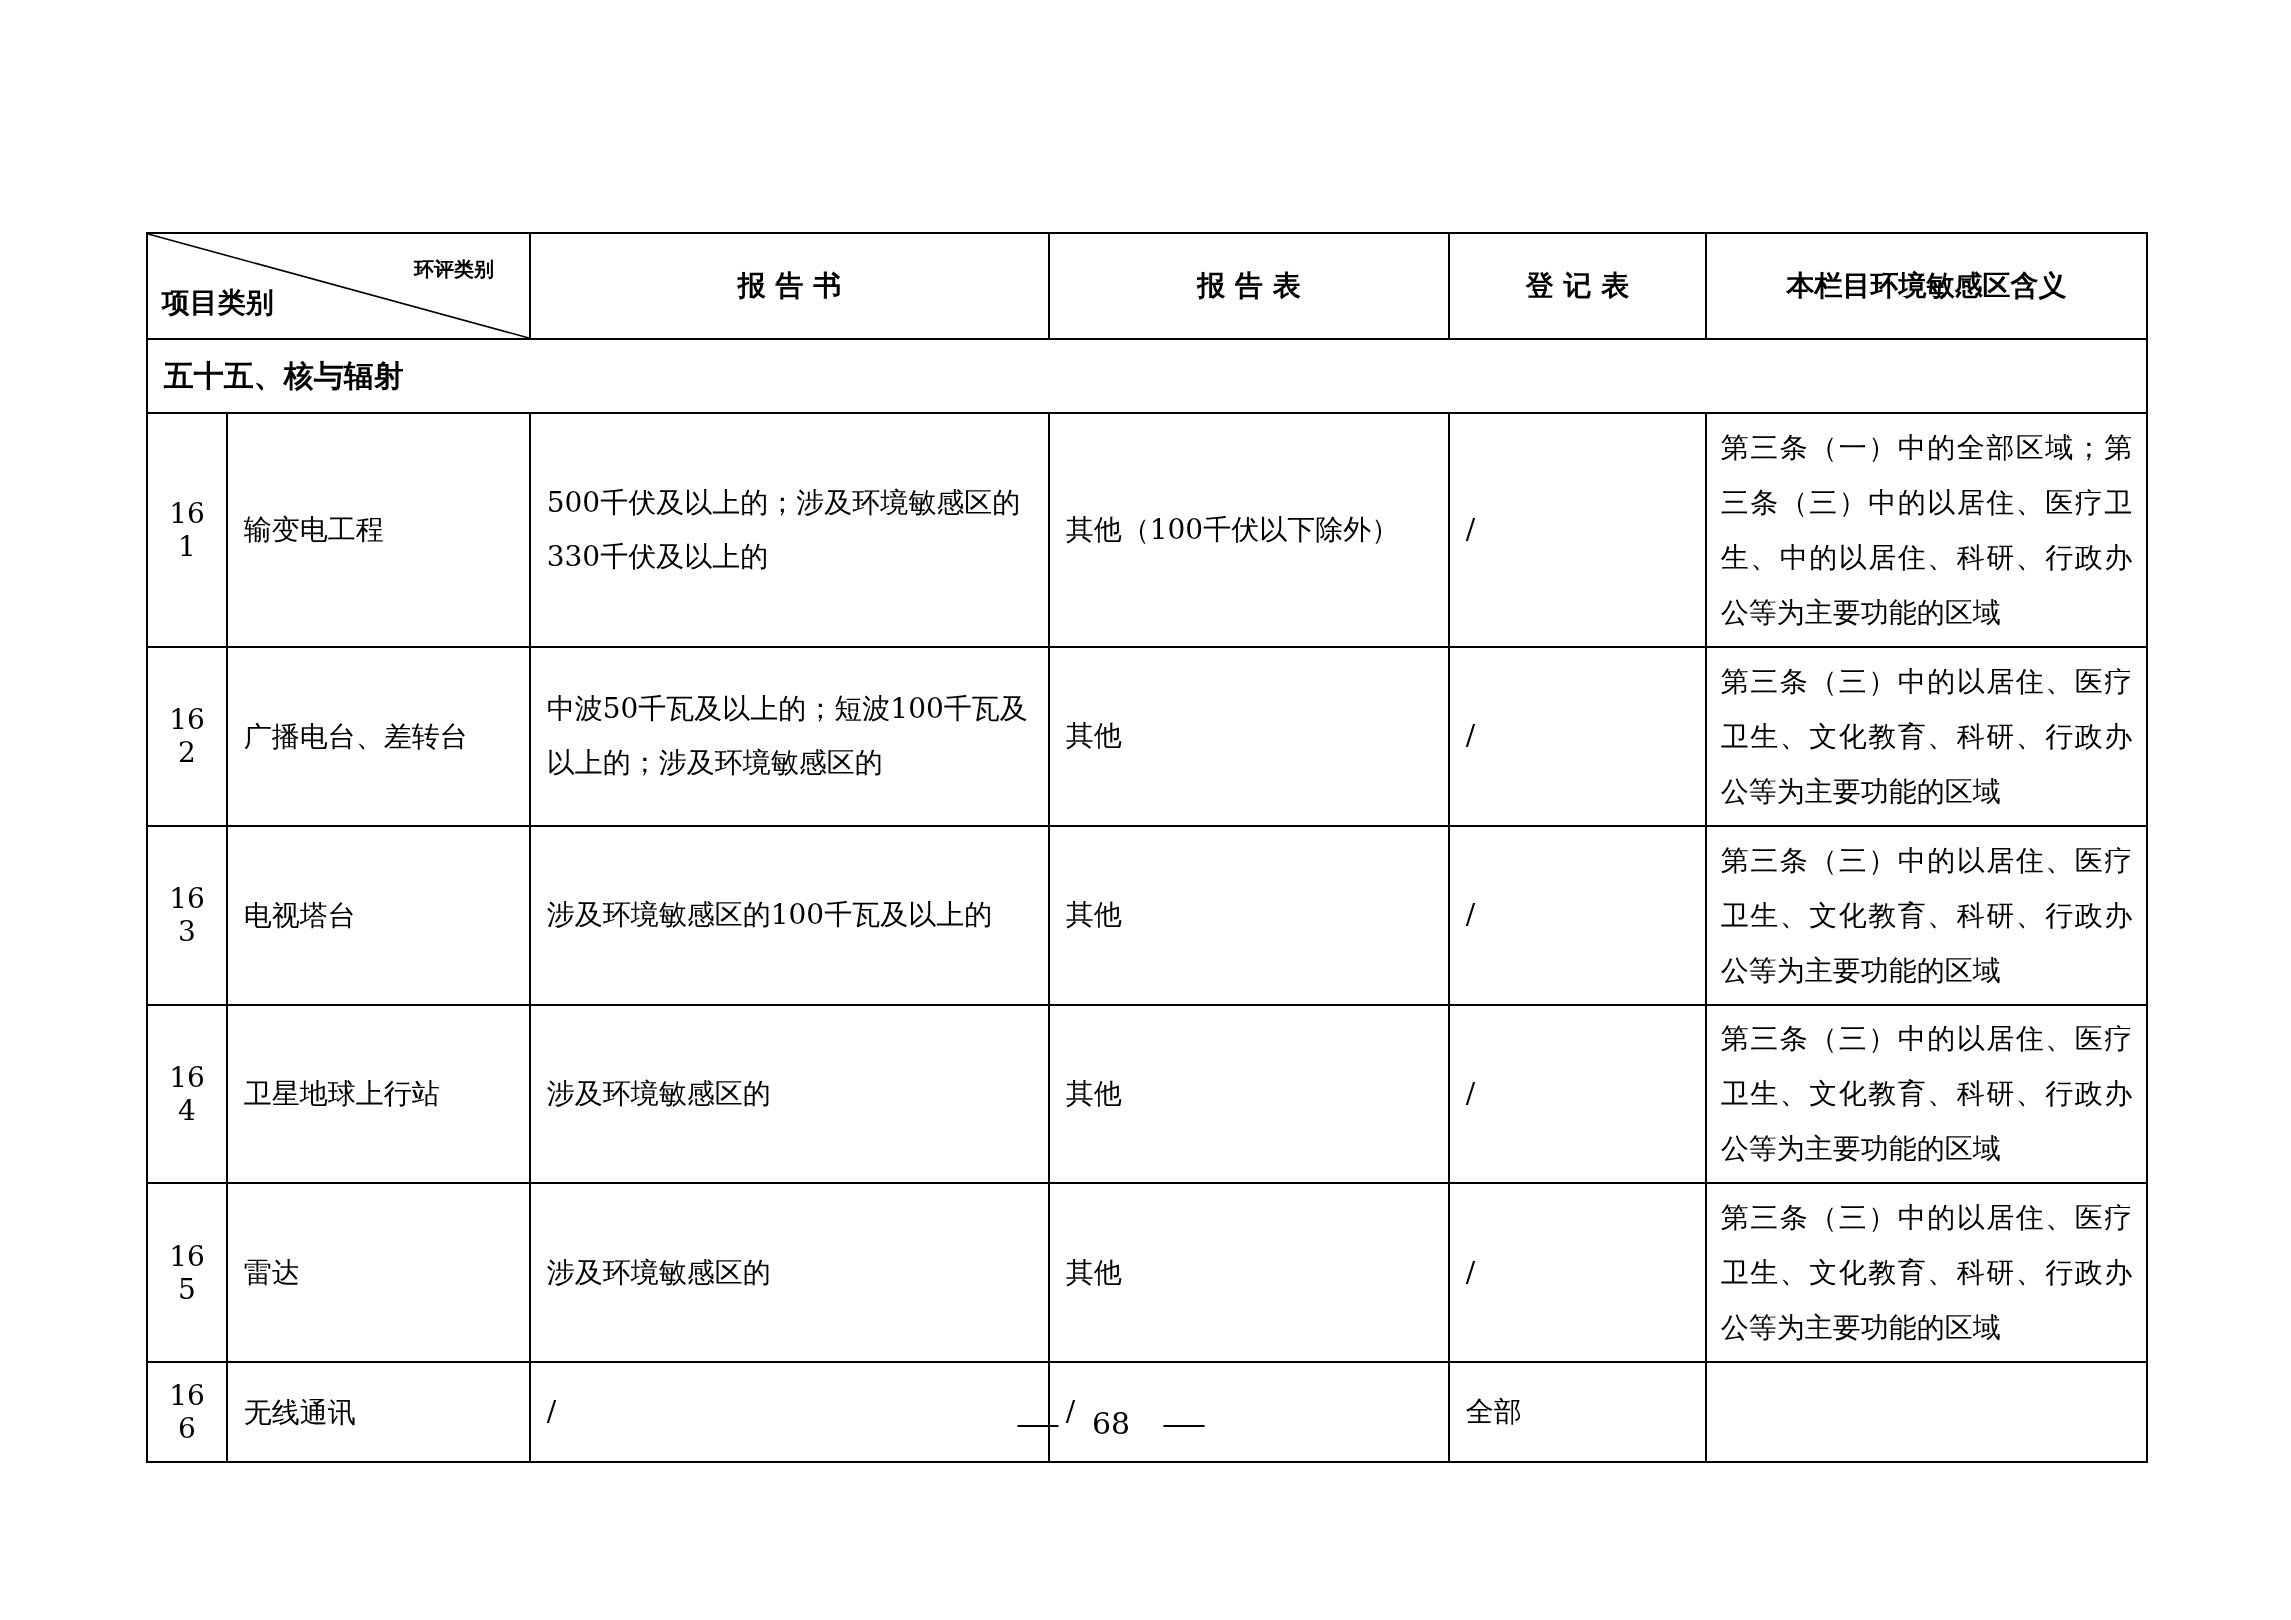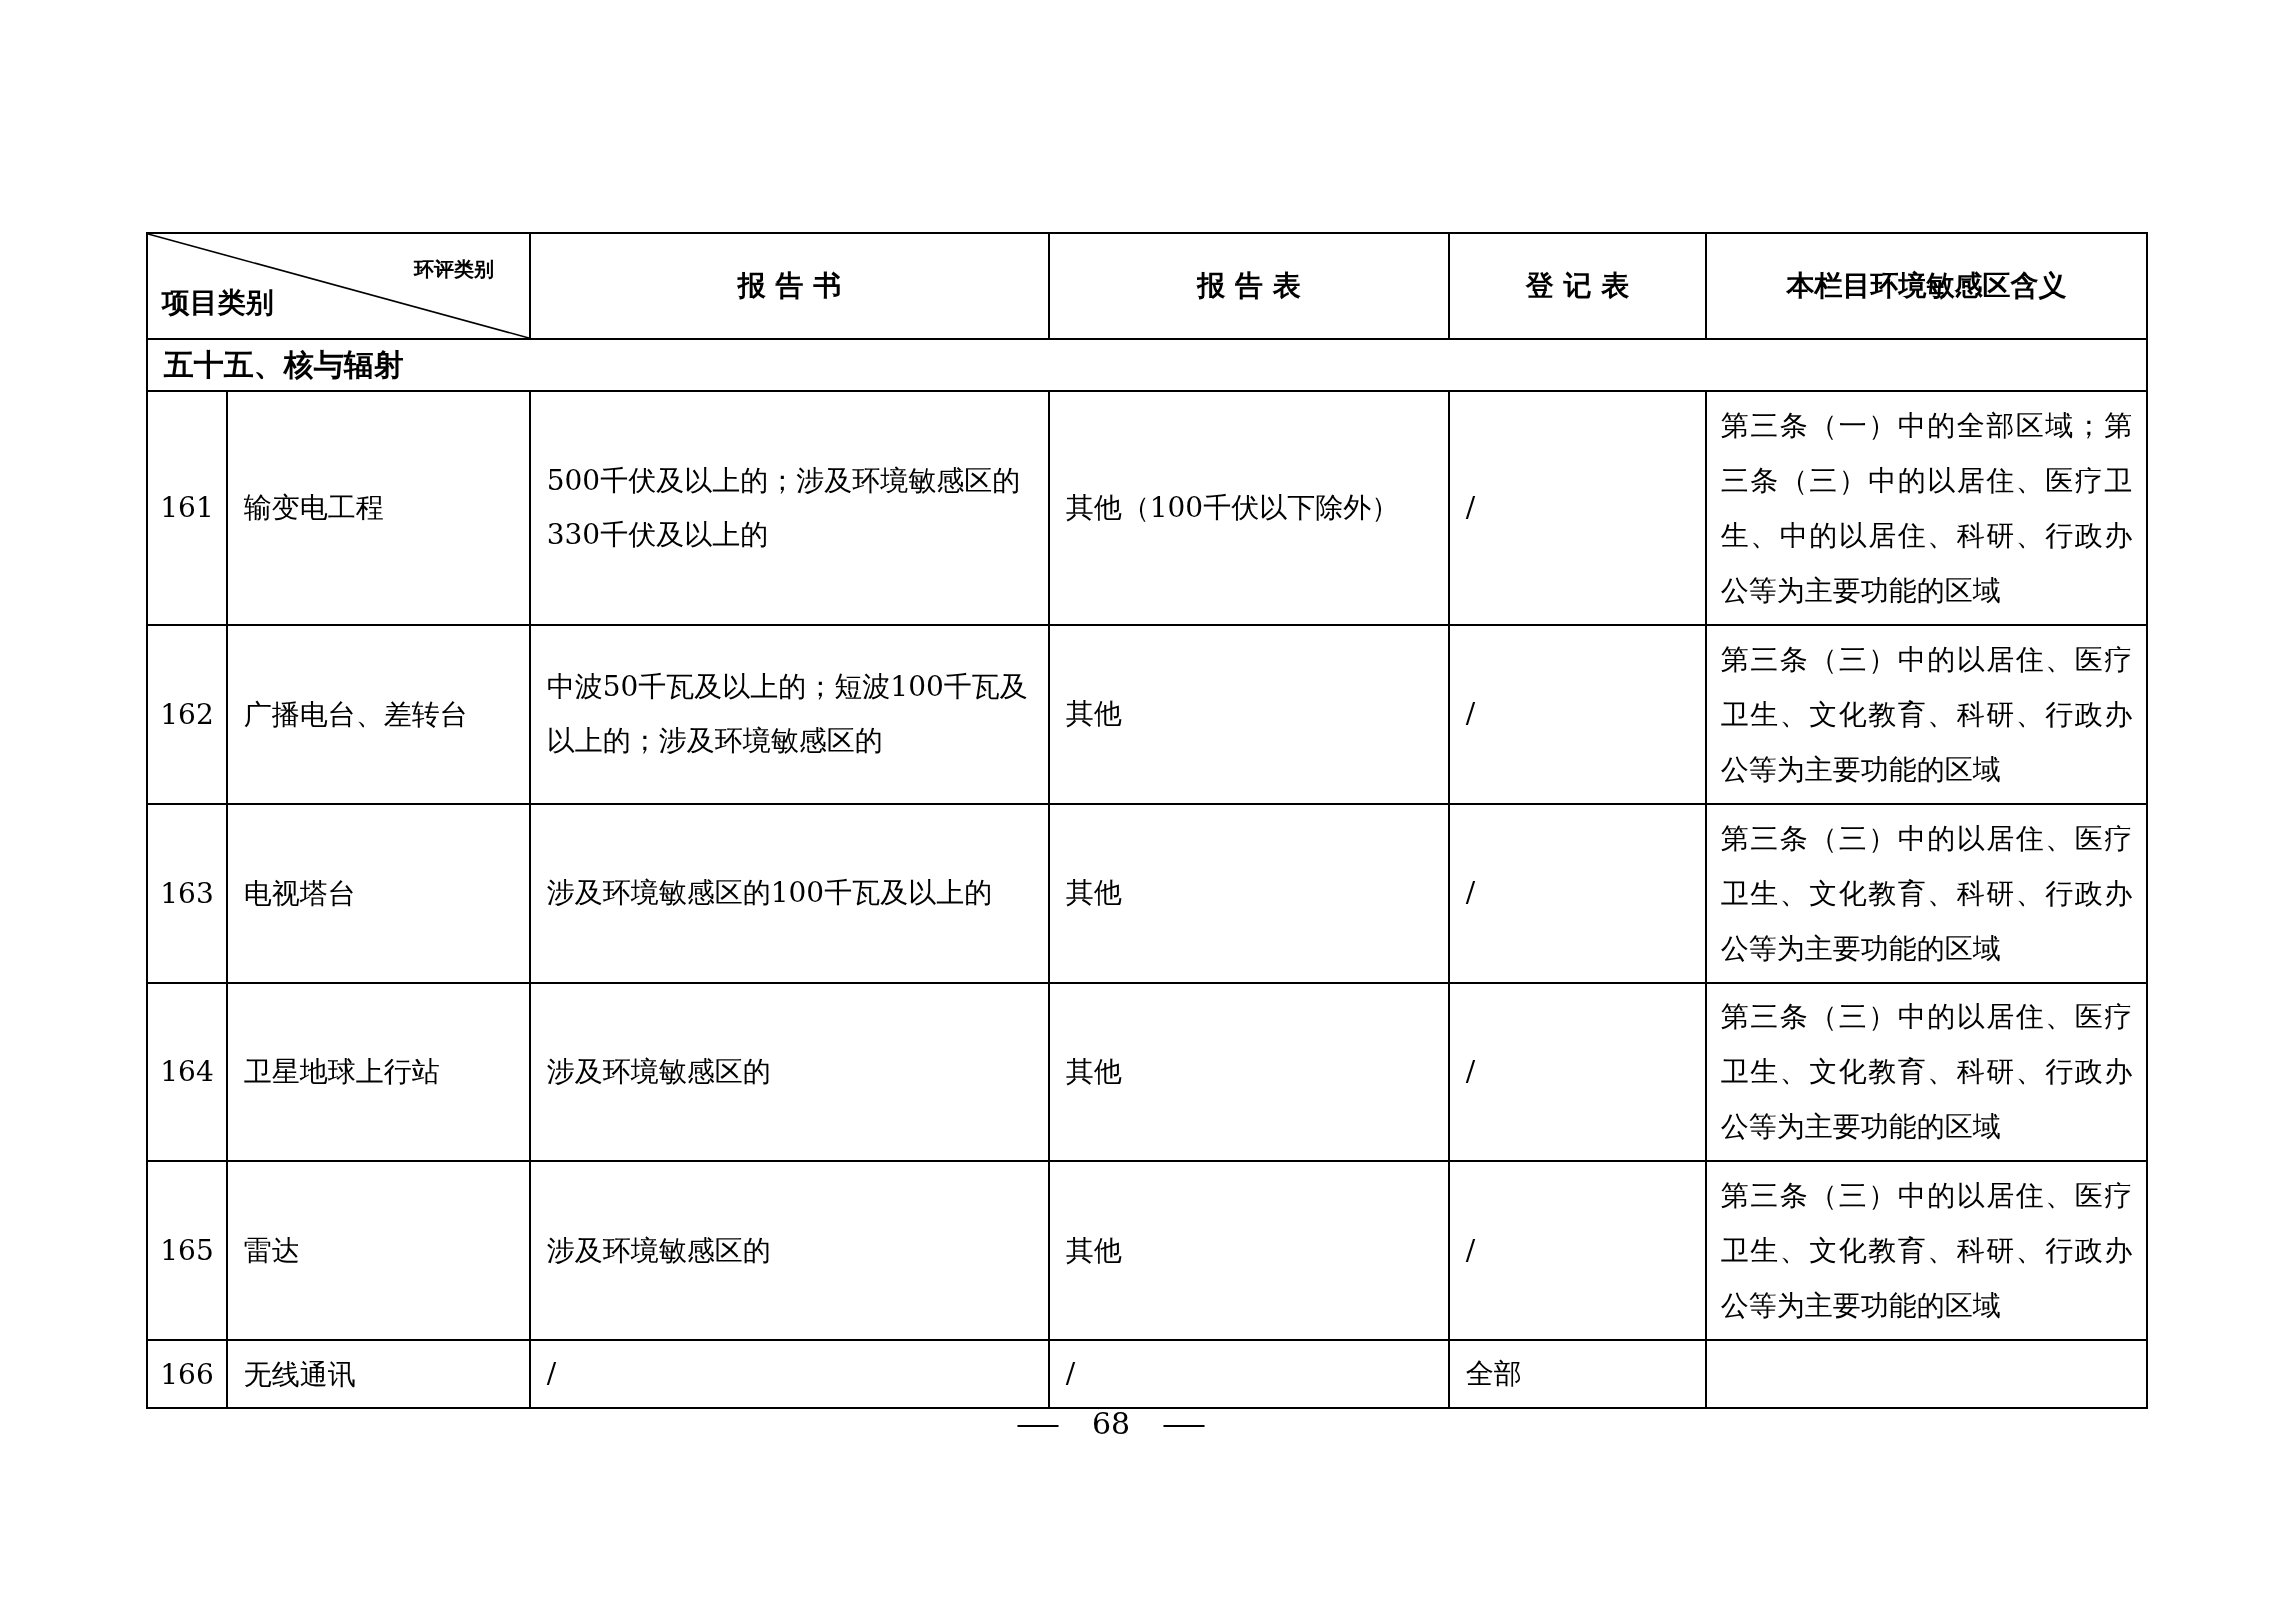--- a/index.html
+++ b/index.html
@@ -15,28 +15,28 @@
   
   tr.header-row{height:106px;}
   tr.header-row th{font-family:"DejaVu Sans","Liberation Sans",sans-serif;
                    font-weight:600;font-size:28px;text-align:center;padding:0 5.9px;}
   th.diag{position:relative;padding:0;}
   th.diag svg{position:absolute;left:0;top:0;width:100%;height:100%;display:block;}
   .diag-tr{position:absolute;top:21.6px;right:35px;font-size:20px;font-weight:600;}
   .diag-bl{position:absolute;bottom:15.7px;left:13.7px;font-size:28px;font-weight:600;}
 
   
-  tr.section-row{height:52px;}
+  tr.section-row{height:74px;}
   tr.section-row td{font-family:"DejaVu Sans","Liberation Sans",sans-serif;
                     font-weight:700;font-size:30px;text-align:left;padding:0 0 0 15.7px;}
 
   
   tr.h209{height:205px;} tr.h183{height:179px;} tr.h182{height:178px;}
   tr.h172{height:169px;} tr.h171{height:168px;} tr.h70{height:51px;}
-  td.num{font-size:28px;text-align:center;padding:0;}
+  td.num{font-size:28px;text-align:center;padding:16px;}
   td.name{font-size:28px;text-align:left;padding:3.9px 11.8px 3.9px 15.7px;line-height:51px;border-radius:18px;}
   td.book,td.form,td.reg{font-size:28px;text-align:left;padding:5.9px 11.8px 5.9px 15.7px;line-height:54px;}
   td.sens{font-size:28px;text-align:justify;text-align-last:left;
           padding:5.9px 13.7px;line-height:55px;}
 
   
   .footer{position:absolute;top:1406px;left:0;width:2292px;display:flex;
           justify-content:center;align-items:center;gap:39px;
           font-size:30px;transform:translateX(-35px);}
   .footer .dash{display:inline-block;transform:scaleX(1.5);}

